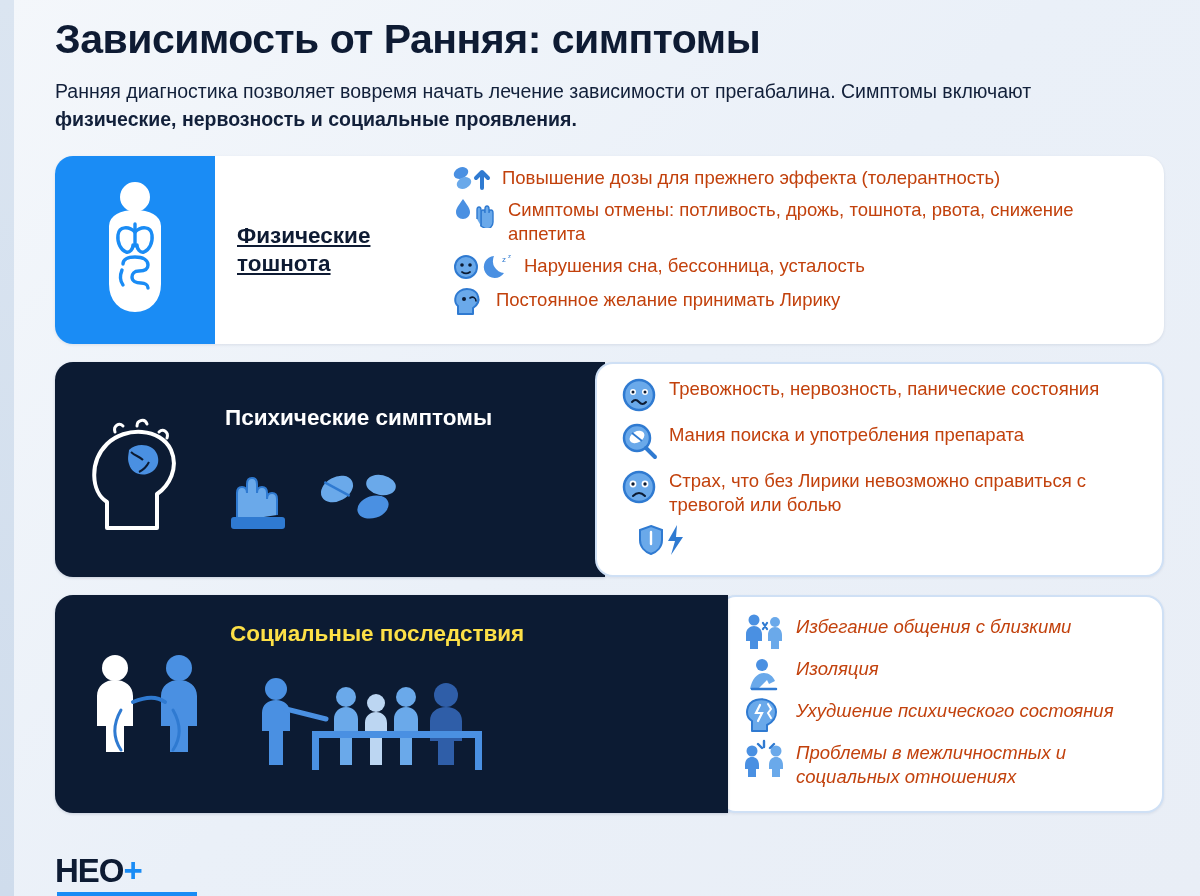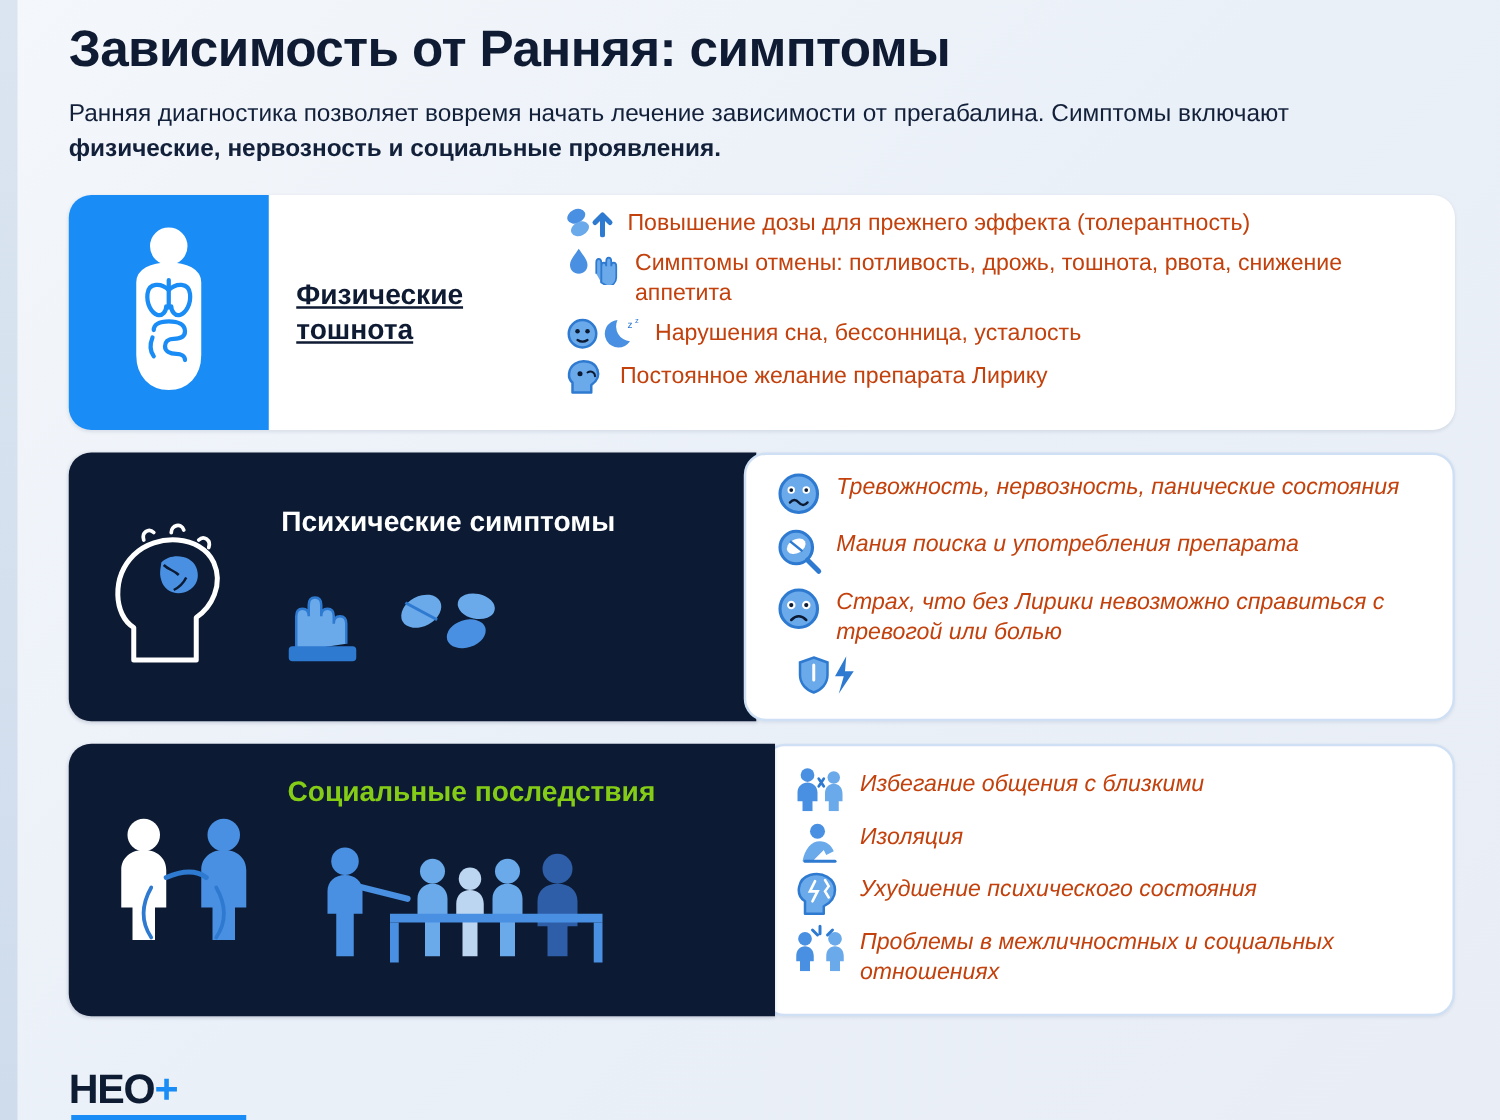--- a/index.html
+++ b/index.html
@@ -79,21 +79,21 @@
   .c2-white {
     flex: 1; background: #fff; border: 2px solid #cfe0f5;
     border-radius: 18px; margin-left: -10px;
     display: flex; align-items: center;
     box-shadow: 0 1px 3px rgba(20,40,80,.08);
   }
 
   
   .card3 { height: 218px; }
   .c3-dark {
-    width: 565px; background: #0c1b33; color: #84cc16;
+    width: 673px; background: #0c1b33; color: #fde047;
     border-radius: 18px 0 0 18px;
     position: relative;
     box-shadow: 0 1px 3px rgba(20,40,80,.18);
   }
   .c3-title { position:absolute; left:175px; top:26px; font-size:22.5px; font-weight:bold; }
   .c3-white {
     flex: 1; background: #fff; border: 2px solid #cfe0f5;
     border-radius: 18px; margin-left: -10px;
     display: flex; align-items: center;
     box-shadow: 0 1px 3px rgba(20,40,80,.08);
@@ -194,21 +194,21 @@
         </div>
 
         <div class="row">
           <span class="ico">
             <svg width="34" height="30" viewBox="0 0 34 30">
               <path d="M6 28V20C2 17 2 9 8 5c6-4 16-2 18 5 2 6-2 10-5 12v6z" fill="#6aa9ea" stroke="#2f7ad1" stroke-width="2" stroke-linejoin="round"></path>
               <circle cx="12" cy="13" r="2" fill="#0c1b33"></circle>
               <path d="M18 12c3-2 6 0 6 3" stroke="#0c1b33" stroke-width="1.6" fill="none" stroke-linecap="round"></path>
             </svg>
           </span>
-          <span class="txt">Постоянное желание препарата Лирику</span>
+          <span class="txt">Постоянное желание принимать Лирику</span>
         </div>
       </div>
     </div>
 
     <div class="card card2">
       <div class="c2-dark">
         <div class="c2-icon">
           <svg width="110" height="130" viewBox="0 0 110 130">
             <path d="M22 124V98C6 88 4 58 22 40 40 22 76 24 86 46c8 18-2 36-14 44v34z" fill="none" stroke="#ffffff" stroke-width="4" stroke-linejoin="round"></path>
             <path d="M44 46c8-8 24-6 28 4 4 10-2 18-10 20-8 2-16-2-18-10-2-6 0-11 0-14z" fill="#4a90e2"></path>
@@ -227,21 +227,21 @@
               <ellipse cx="112" cy="30" rx="17" ry="12" fill="#6aa9ea" transform="rotate(-28 112 30)"></ellipse>
               <path d="M104 18l16 24" stroke="#2f7ad1" stroke-width="2.4" transform="rotate(-28 112 30)" fill="none"></path>
               <ellipse cx="148" cy="48" rx="16" ry="11" fill="#4a90e2" transform="rotate(-18 148 48)"></ellipse>
               <ellipse cx="156" cy="26" rx="15" ry="10" fill="#6aa9ea" transform="rotate(12 156 26)"></ellipse>
             </svg>
           </div>
         </div>
       </div>
 
       <div class="c2-white">
-        <div class="list-pad" style="width:100%;font-style:italic;">
+        <div class="list-pad" style="width:100%;">
           <div class="row">
             <span class="ico">
               <svg width="40" height="40" viewBox="0 0 40 40">
                 <circle cx="20" cy="20" r="15" fill="#6aa9ea" stroke="#2f7ad1" stroke-width="2.5"></circle>
                 <circle cx="14" cy="17" r="3" fill="#fff"></circle>
                   <circle cx="26" cy="17" r="3" fill="#fff"></circle>
                 <circle cx="14" cy="17" r="1.5" fill="#0c1b33"></circle>
                   <circle cx="26" cy="17" r="1.5" fill="#0c1b33"></circle>
                 <path d="M13 27q3.5-4 7 0t7 0" stroke="#0c1b33" stroke-width="2" fill="none" stroke-linecap="round"></path>
               </svg>

